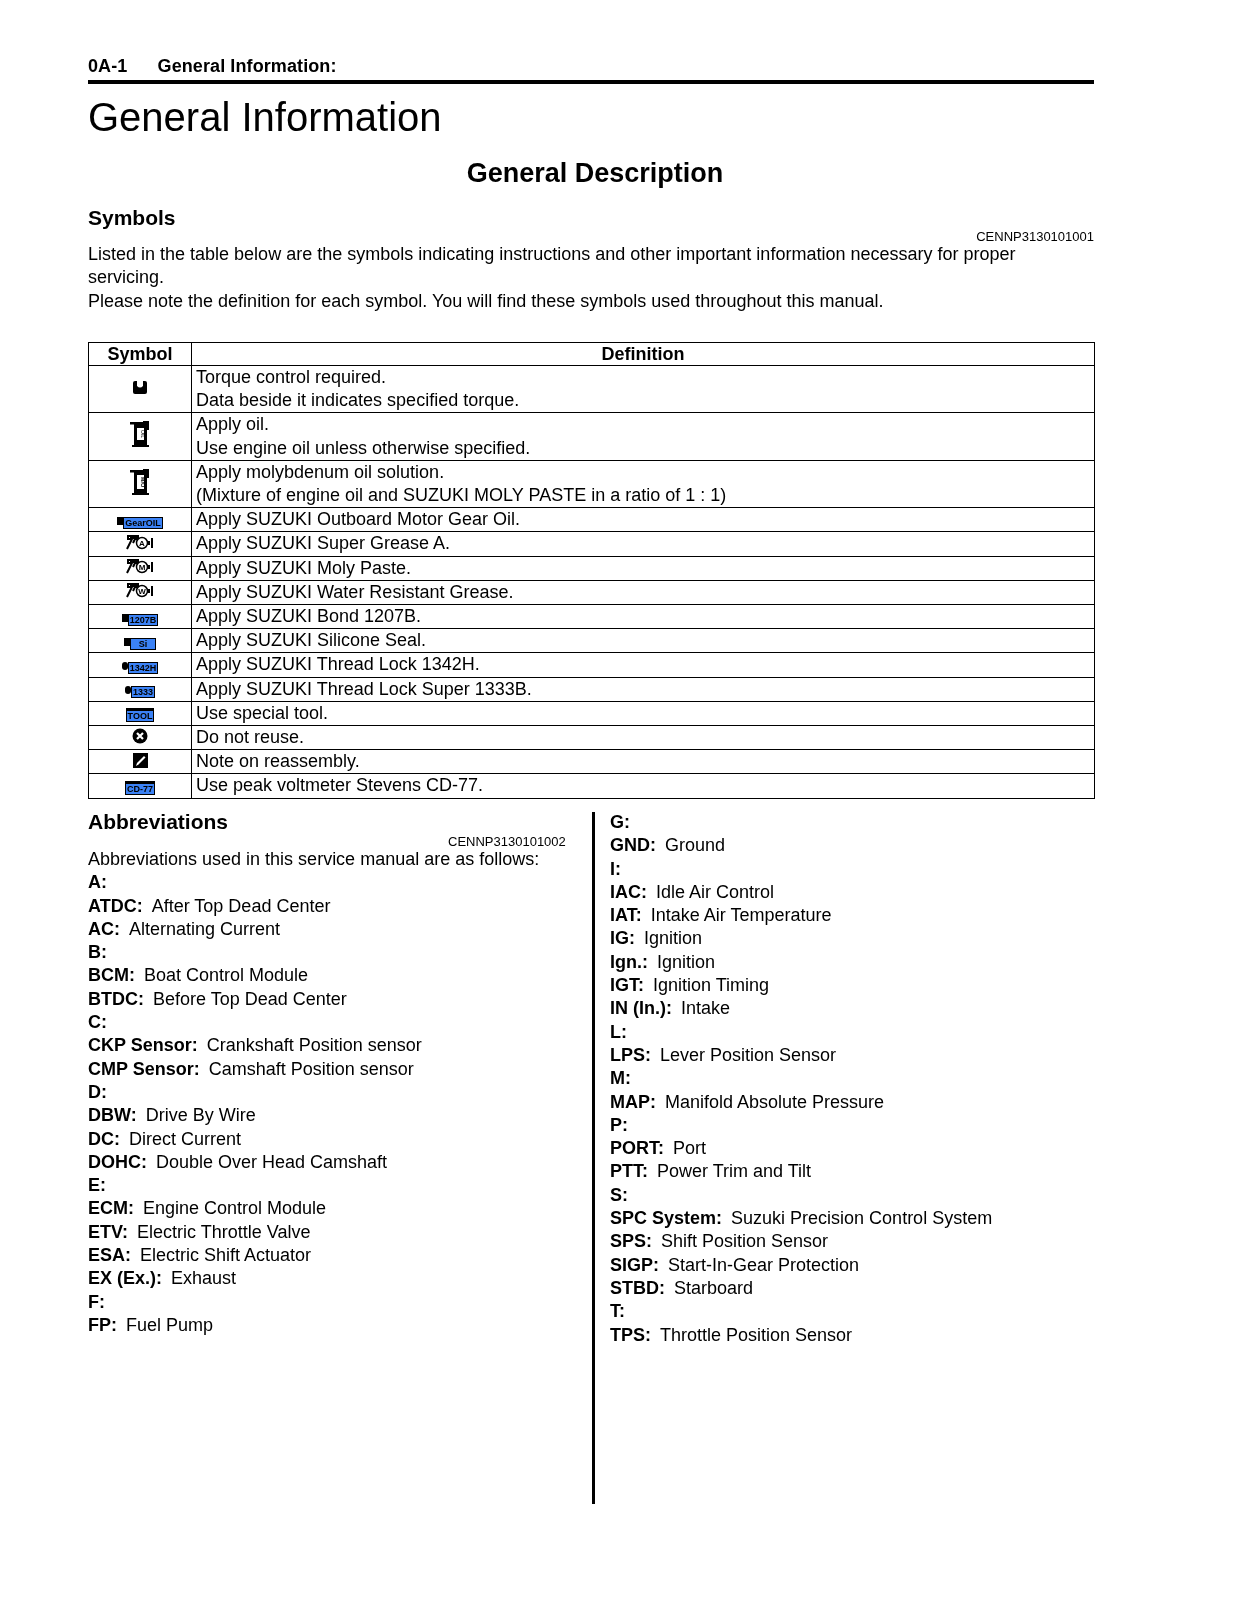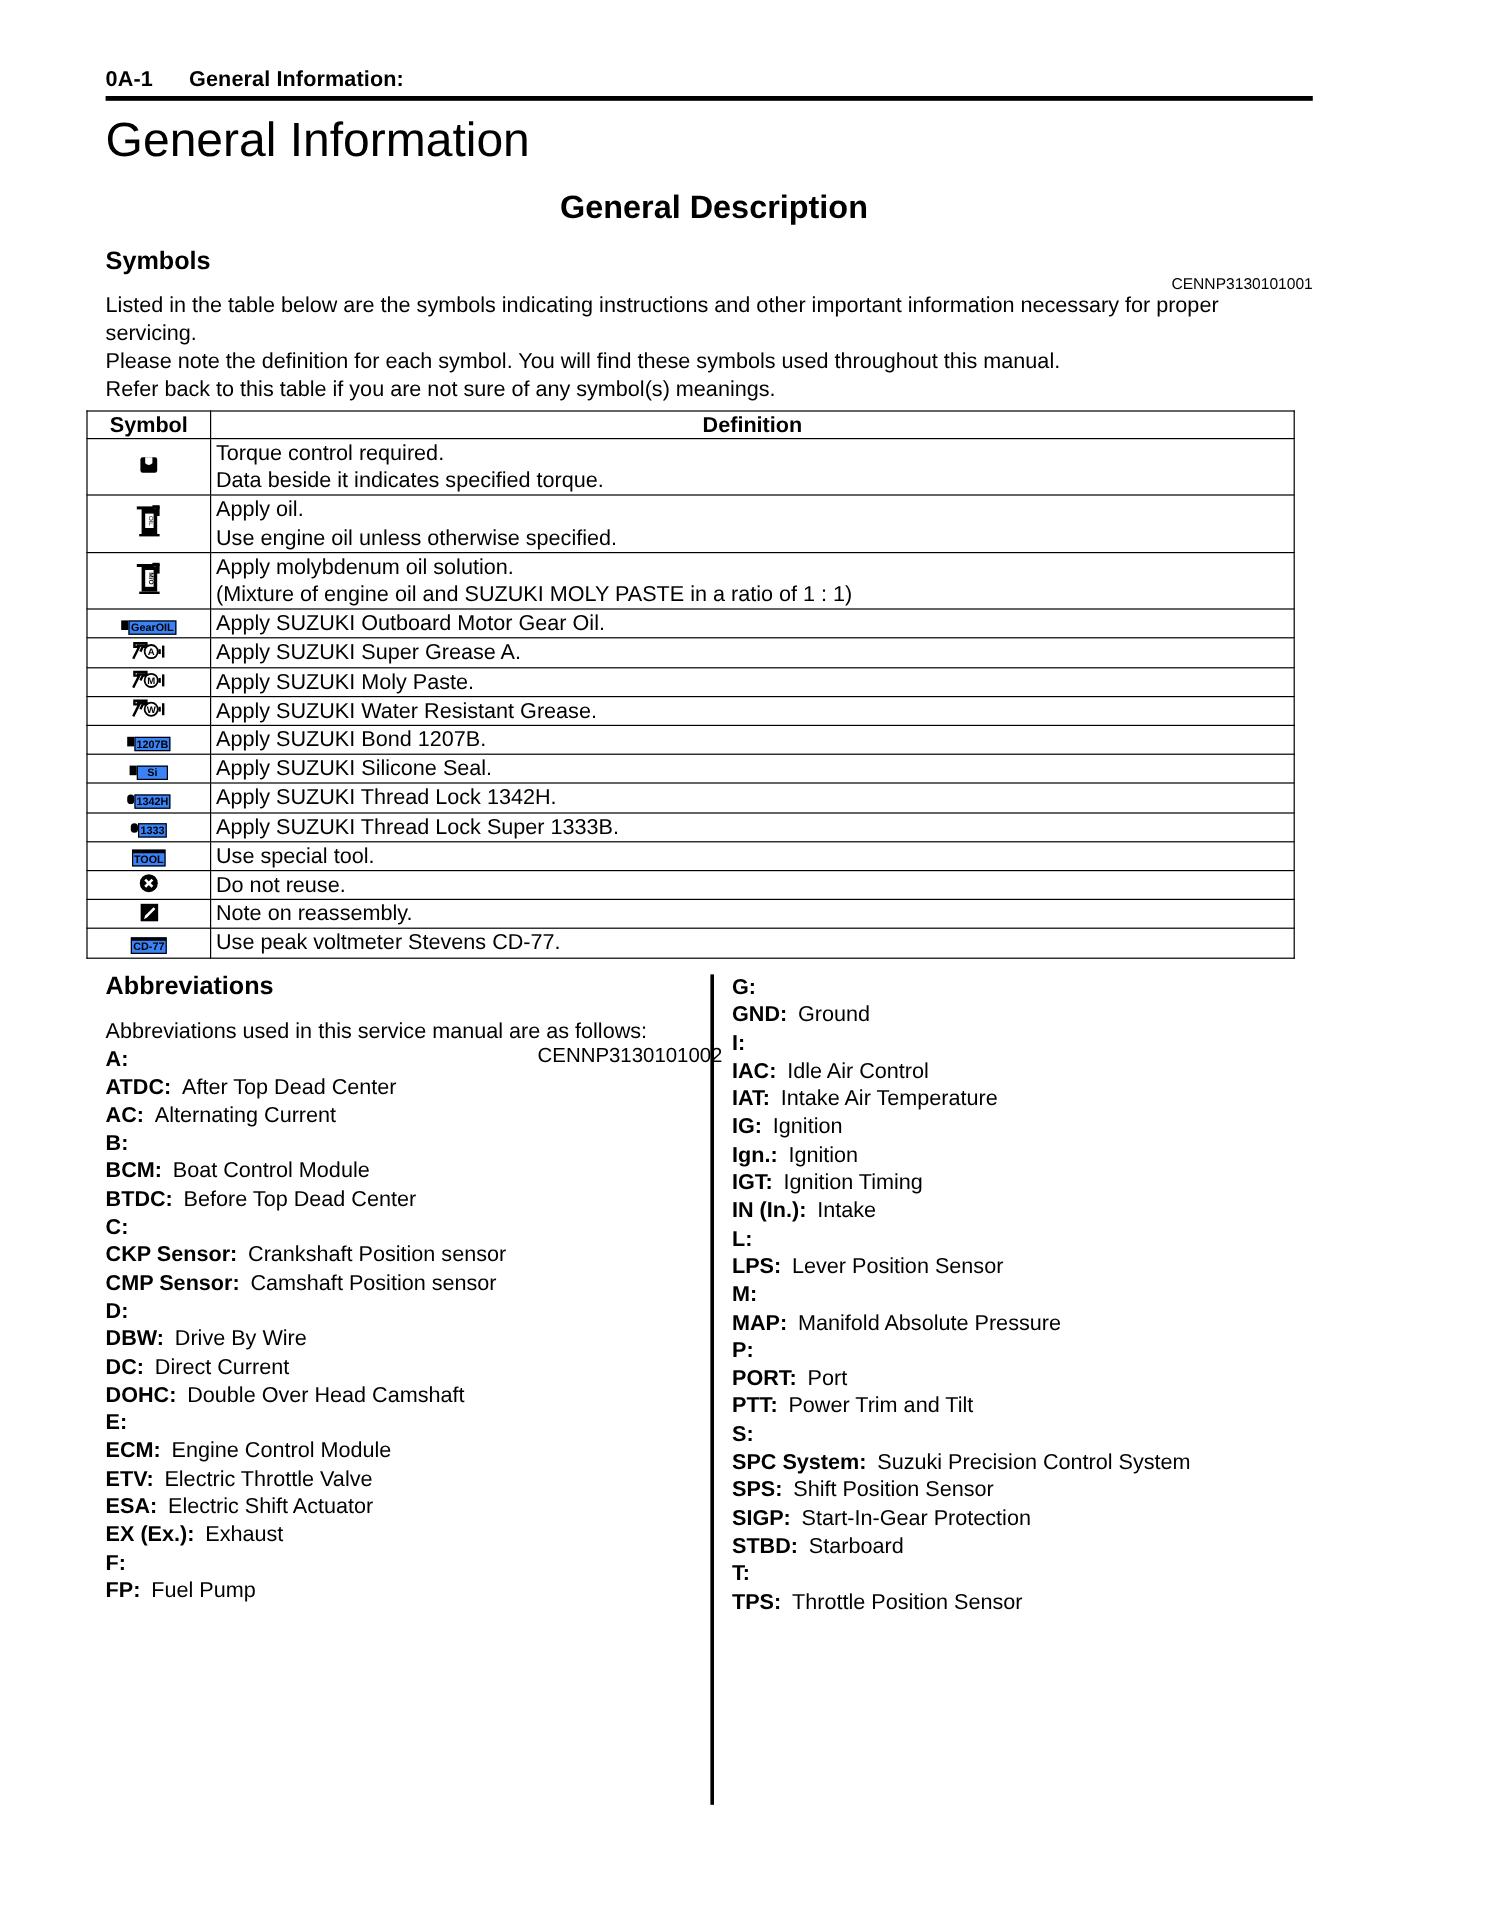--- a/index.html
+++ b/index.html
@@ -8,34 +8,34 @@
   #running-header { left:88px; top:56px; font-size:18px; font-weight:bold; letter-spacing:0.1px; }
   #running-header .num { margin-right:25px; }
   #header-rule { left:88px; top:80px; width:1006px; height:4px; background:#000; }
   #page-title { left:88px; top:94px; font-size:40px; font-weight:normal; line-height:46px; }
   #section-title { left:88px; width:1006px; top:156px; font-size:27px; font-weight:bold; text-align:center; line-height:34px; padding-left:4px; }
   #symbols-heading { left:88px; top:206px; font-size:21px; font-weight:bold; }
   #symbols-code { right:150px; top:229px; font-size:13px; }
   #symbols-intro { left:88px; top:243px; width:1006px; font-size:18px; line-height:23.3px; }
   #symbols-intro p { margin:0; }
 
-  table#symbol-table { position:absolute; left:72px; top:342px; width:1007px; border-collapse:collapse; font-size:18px; }
+  table#symbol-table { position:absolute; left:88px; top:342px; width:1007px; border-collapse:collapse; font-size:18px; }
   #symbol-table th, #symbol-table td { border:1.5px solid #000; padding:0; }
   #symbol-table th { font-weight:bold; height:22px; line-height:22px; font-size:18px; }
   #symbol-table td.sym { width:102px; text-align:center; vertical-align:middle; }
   #symbol-table td.def { padding-left:4px; line-height:23.2px; vertical-align:top; }
   #symbol-table tr.r1 td { height:22px; }
   #symbol-table tr.r2 td { height:45px; }
 
   .ic { display:inline-block; vertical-align:middle; }
   .ic-box { display:inline-flex; align-items:center; justify-content:center; border:1.5px solid #000; font-size:9px; font-weight:bold; line-height:10px; padding:0 1px; background:#3b82f6; }
   .ic-plug { display:inline-block; width:6px; height:8px; background:#000; vertical-align:middle; }
 
   #abbrev-heading { left:88px; top:810px; font-size:21px; font-weight:bold; }
-  #abbrev-code { left:448px; top:870px; font-size:17px; }
+  #abbrev-code { left:448px; top:834px; font-size:13px; }
   #abbrev-left { left:88px; top:848px; font-size:18px; line-height:23.3px; width:490px; }
   #abbrev-right { left:610px; top:811px; font-size:18px; line-height:23.3px; width:480px; }
   .ab-line { white-space:nowrap; }
   .ab-term { font-weight:bold; }
   .ab-gap { display:inline-block; width:9px; }
   #column-divider { left:592px; top:812px; width:2.5px; height:692px; background:#000; }
 </style>
 </head>
 <body>
 
@@ -46,21 +46,20 @@
 <div id="header-rule" class="abs"></div>
 
 <div id="page-title" class="abs">General Information</div>
 <div id="section-title" class="abs">General Description</div>
 
 <div id="symbols-heading" class="abs">Symbols</div>
 <div id="symbols-code" class="abs">CENNP3130101001</div>
 <div id="symbols-intro" class="abs">
   <p>Listed in the table below are the symbols indicating instructions and other important information necessary for proper servicing.</p>
   <p>Please note the definition for each symbol. You will find these symbols used throughout this manual.</p>
-  <p>Refer back to this table if you are not sure of any symbol(s) meanings.</p>
 </div>
 
 <table id="symbol-table">
   <thead>
     <tr>
       <th>Symbol</th>
       <th>Definition</th>
     </tr>
   </thead>
   <tbody>

